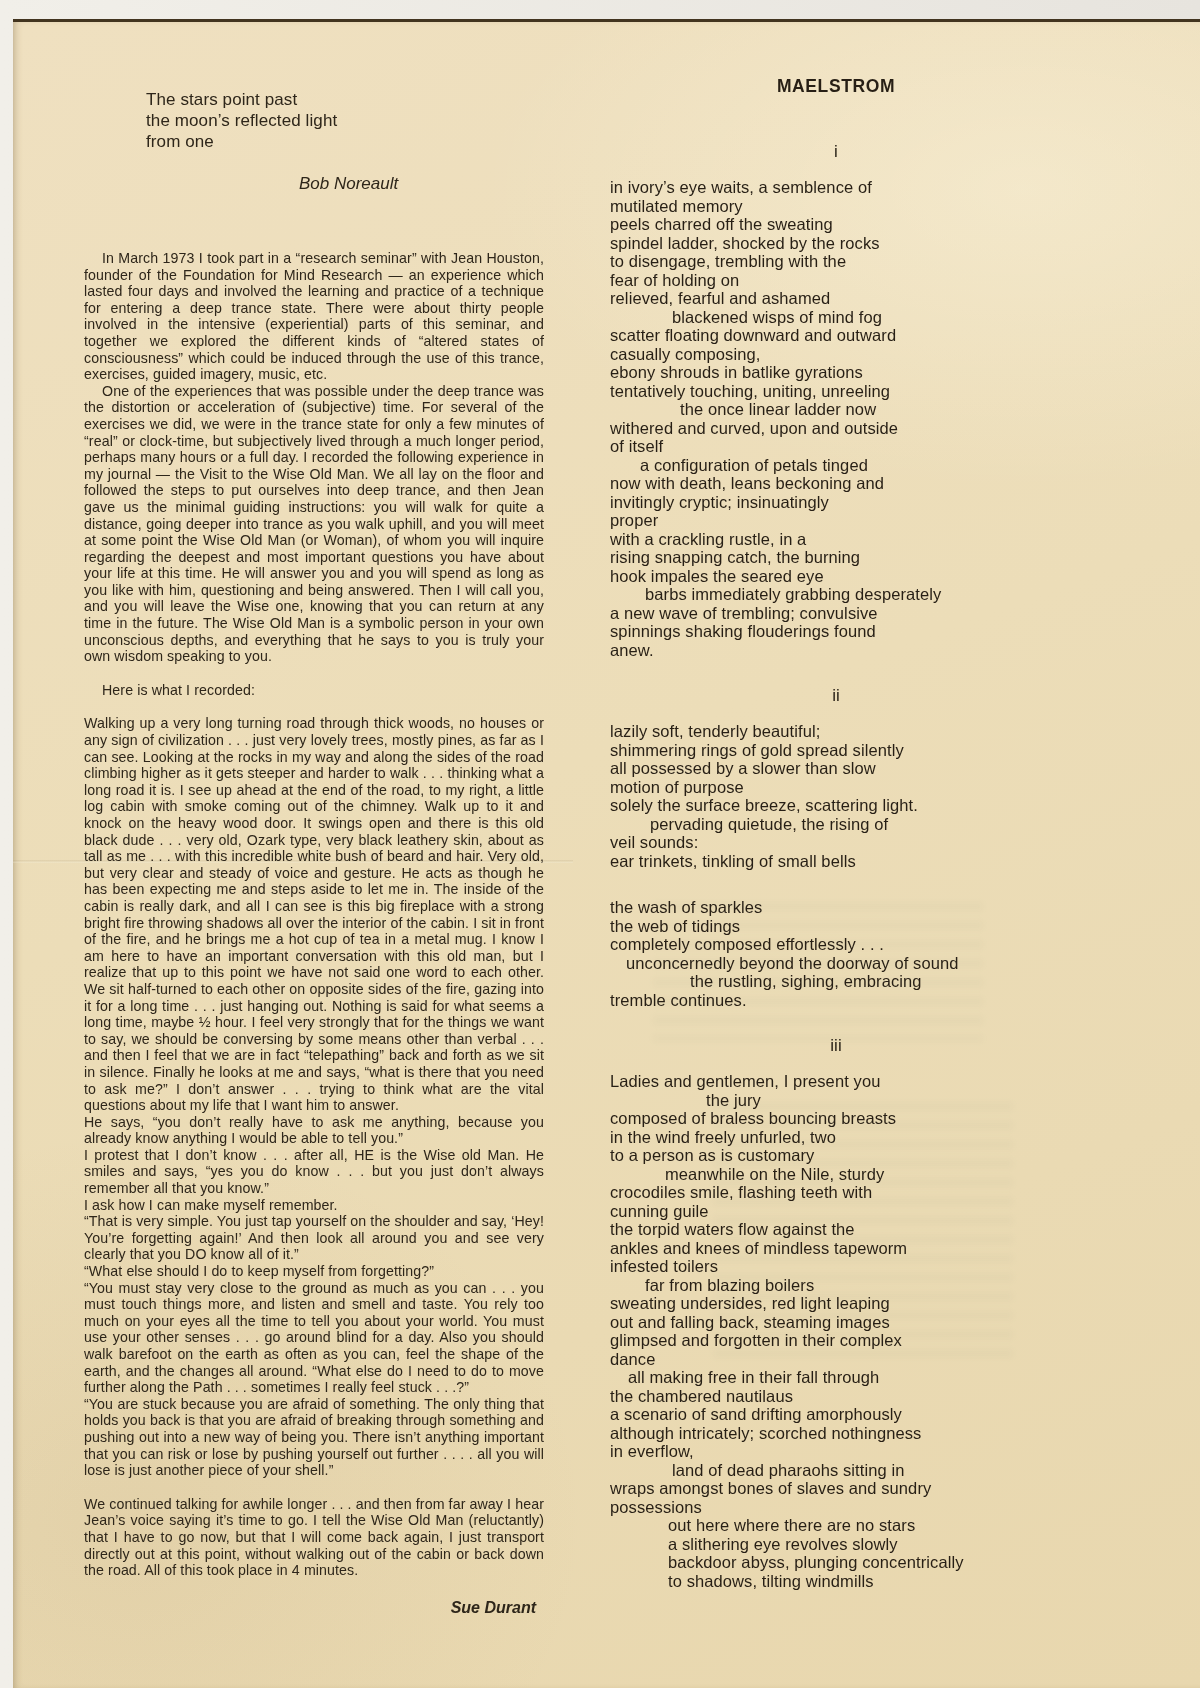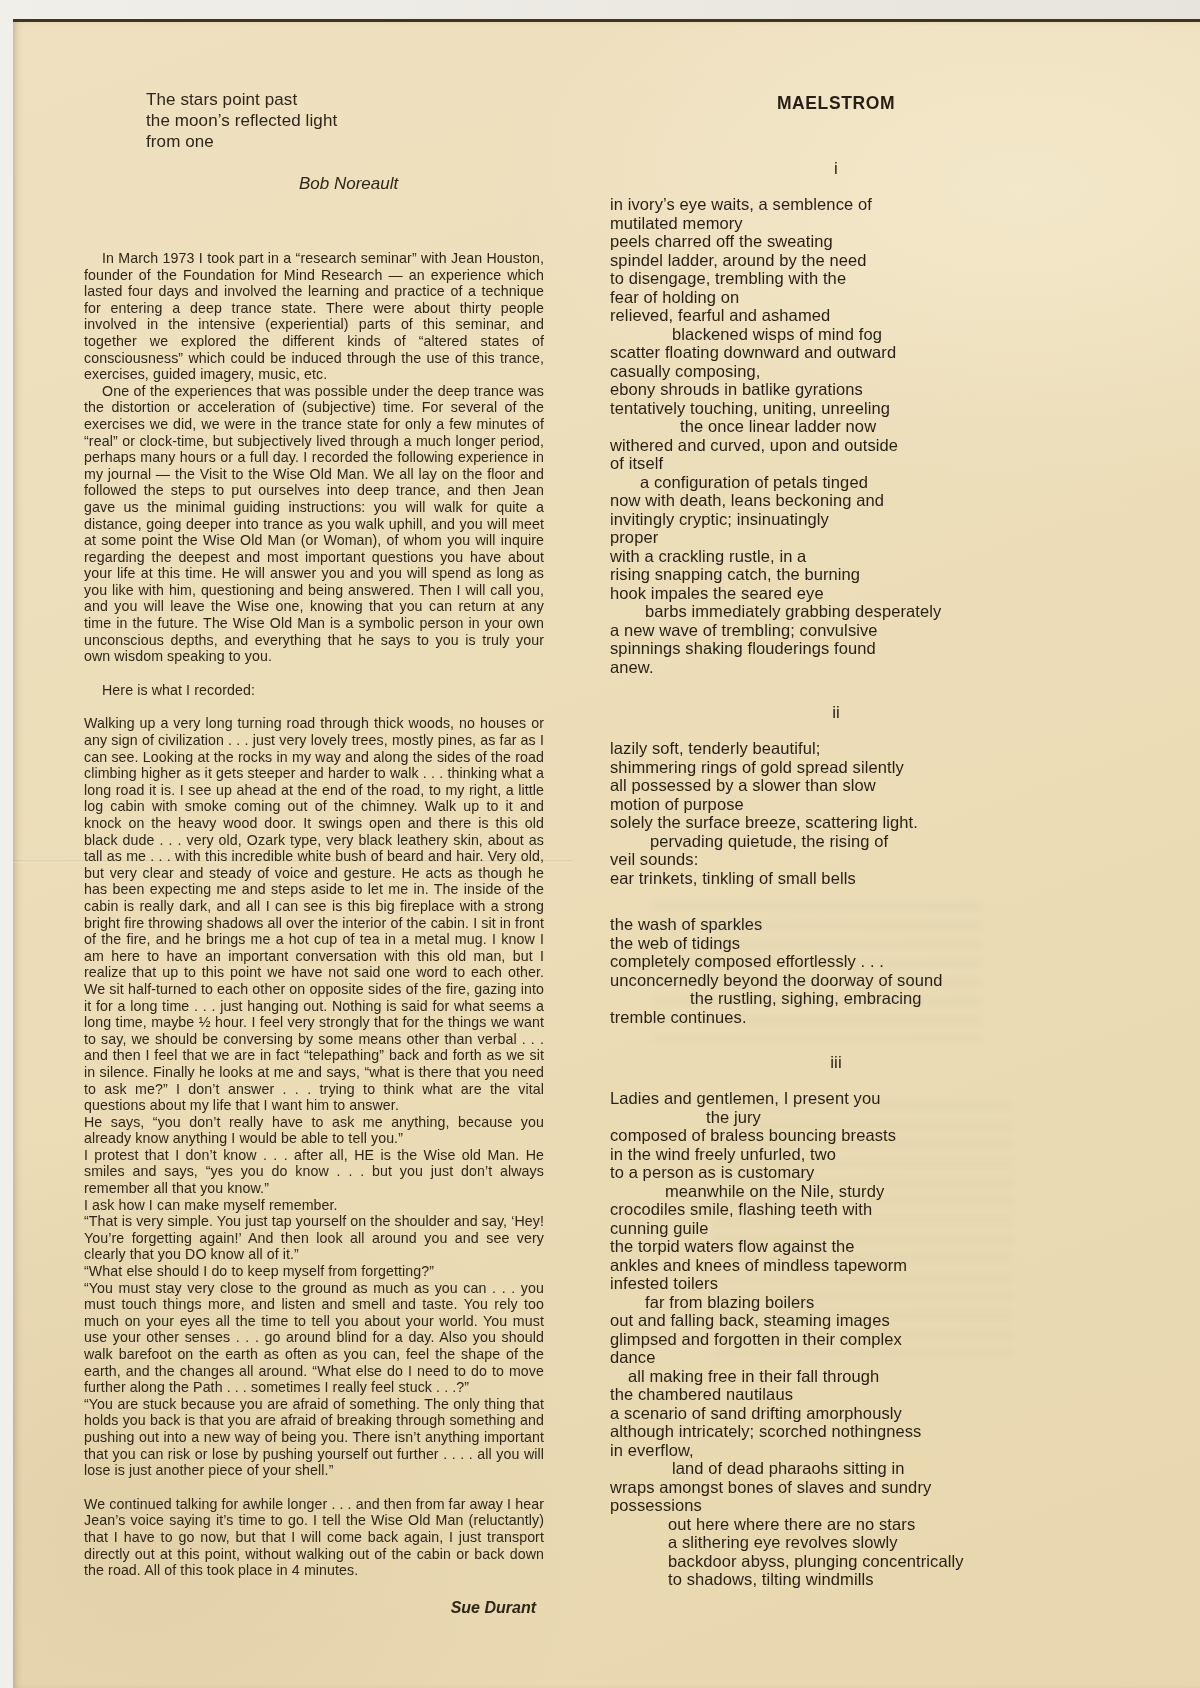--- a/index.html
+++ b/index.html
@@ -81,21 +81,21 @@
     text-align: right;
     padding-right: 8px;
     font-size: 16px;
     font-style: italic;
     font-weight: bold;
     color: #2e261a;
   }
   .col-right {
     position: absolute;
     left: 597px;
-    top: 71px;
+    top: 54px;
     width: 452px;
     color: #271f15;
   }
   .poem-heading {
     text-align: center;
     font-weight: bold;
     font-size: 17.5px;
     line-height: 21px;
     letter-spacing: 0.6px;
     margin-bottom: 44px;
@@ -148,21 +148,21 @@
     </div>
 
     <div class="col-right">
       <div class="poem-heading">MAELSTROM</div>
       <div id="sections">
           <div class="sec-num">i</div>
           <div class="stanza">
             <div class="pline" style="padding-left: 0px;">in ivory’s eye waits, a semblence of</div>
             <div class="pline" style="padding-left: 0px;">mutilated memory</div>
             <div class="pline" style="padding-left: 0px;">peels charred off the sweating</div>
-            <div class="pline" style="padding-left: 0px;">spindel ladder, around by the need</div>
+            <div class="pline" style="padding-left: 0px;">spindel ladder, shocked by the rocks</div>
             <div class="pline" style="padding-left: 0px;">to disengage, trembling with the</div>
             <div class="pline" style="padding-left: 0px;">fear of holding on</div>
             <div class="pline" style="padding-left: 0px;">relieved, fearful and ashamed</div>
             <div class="pline" style="padding-left: 62px;">blackened wisps of mind fog</div>
             <div class="pline" style="padding-left: 0px;">scatter floating downward and outward</div>
             <div class="pline" style="padding-left: 0px;">casually composing,</div>
             <div class="pline" style="padding-left: 0px;">ebony shrouds in batlike gyrations</div>
             <div class="pline" style="padding-left: 0px;">tentatively touching, uniting, unreeling</div>
             <div class="pline" style="padding-left: 70px;">the once linear ladder now</div>
             <div class="pline" style="padding-left: 0px;">withered and curved, upon and outside</div>
@@ -185,38 +185,39 @@
             <div class="pline" style="padding-left: 0px;">shimmering rings of gold spread silently</div>
             <div class="pline" style="padding-left: 0px;">all possessed by a slower than slow</div>
             <div class="pline" style="padding-left: 0px;">motion of purpose</div>
             <div class="pline" style="padding-left: 0px;">solely the surface breeze, scattering light.</div>
             <div class="pline" style="padding-left: 40px;">pervading quietude, the rising of</div>
             <div class="pline" style="padding-left: 0px;">veil sounds:</div>
             <div class="pline" style="padding-left: 0px;">ear trinkets, tinkling of small bells</div>
             <div class="pline" style="padding-left: 0px; margin-top: 28px;">the wash of sparkles</div>
             <div class="pline" style="padding-left: 0px;">the web of tidings</div>
             <div class="pline" style="padding-left: 0px;">completely composed effortlessly . . .</div>
-            <div class="pline" style="padding-left: 0px;">unconcernedly beyond the doorway of sound</div>
+            <div class="pline" style="padding-left: 0px; margin-left: 16px;">unconcernedly beyond the doorway of sound</div>
             <div class="pline" style="padding-left: 80px;">the rustling, sighing, embracing</div>
             <div class="pline" style="padding-left: 0px;">tremble continues.</div>
           </div>
           <div class="sec-num">iii</div>
           <div class="stanza">
             <div class="pline" style="padding-left: 0px;">Ladies and gentlemen, I present you</div>
             <div class="pline" style="padding-left: 96px;">the jury</div>
             <div class="pline" style="padding-left: 0px;">composed of braless bouncing breasts</div>
             <div class="pline" style="padding-left: 0px;">in the wind freely unfurled, two</div>
             <div class="pline" style="padding-left: 0px;">to a person as is customary</div>
             <div class="pline" style="padding-left: 55px;">meanwhile on the Nile, sturdy</div>
             <div class="pline" style="padding-left: 0px;">crocodiles smile, flashing teeth with</div>
             <div class="pline" style="padding-left: 0px;">cunning guile</div>
             <div class="pline" style="padding-left: 0px;">the torpid waters flow against the</div>
             <div class="pline" style="padding-left: 0px;">ankles and knees of mindless tapeworm</div>
             <div class="pline" style="padding-left: 0px;">infested toilers</div>
             <div class="pline" style="padding-left: 35px;">far from blazing boilers</div>
+            <div class="pline" style="padding-left: 0px;">sweating undersides, red light leaping</div>
             <div class="pline" style="padding-left: 0px;">out and falling back, steaming images</div>
             <div class="pline" style="padding-left: 0px;">glimpsed and forgotten in their complex</div>
             <div class="pline" style="padding-left: 0px;">dance</div>
             <div class="pline" style="padding-left: 18px;">all making free in their fall through</div>
             <div class="pline" style="padding-left: 0px;">the chambered nautilaus</div>
             <div class="pline" style="padding-left: 0px;">a scenario of sand drifting amorphously</div>
             <div class="pline" style="padding-left: 0px;">although intricately; scorched nothingness</div>
             <div class="pline" style="padding-left: 0px;">in everflow,</div>
             <div class="pline" style="padding-left: 62px;">land of dead pharaohs sitting in</div>
             <div class="pline" style="padding-left: 0px;">wraps amongst bones of slaves and sundry</div>

